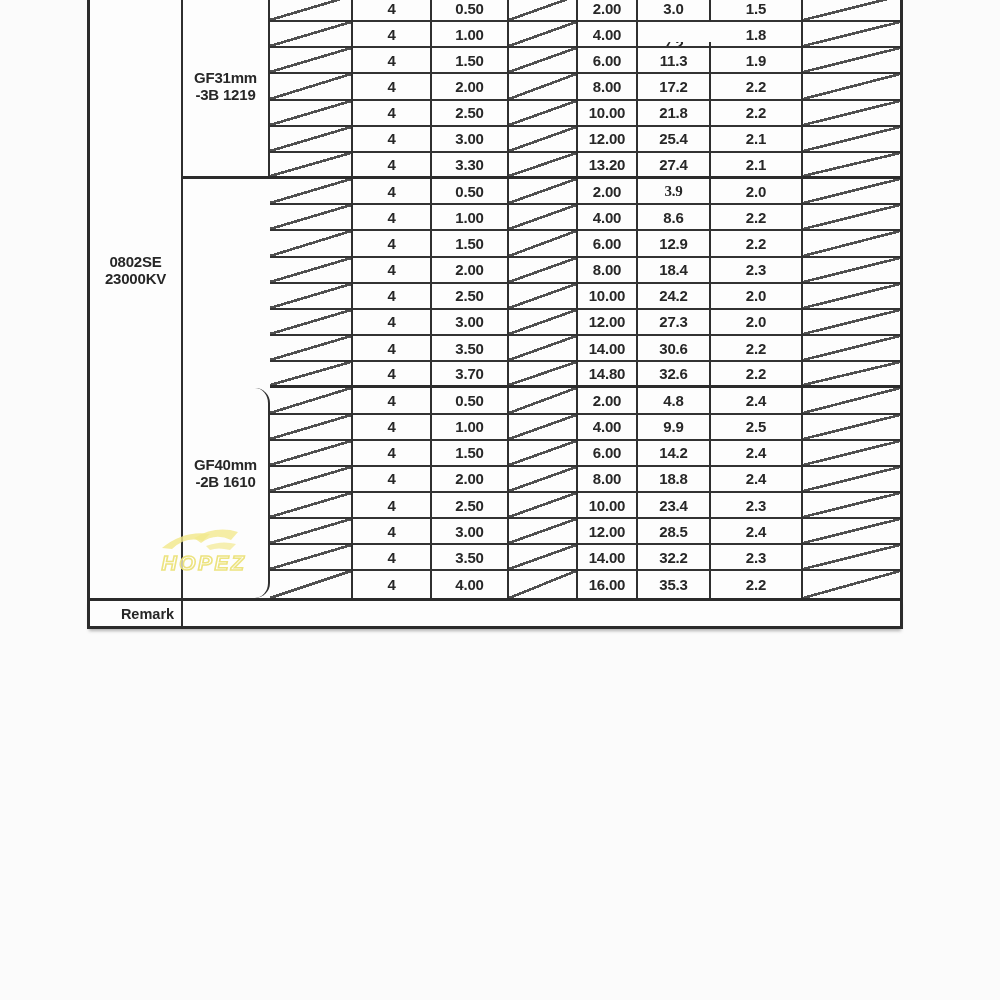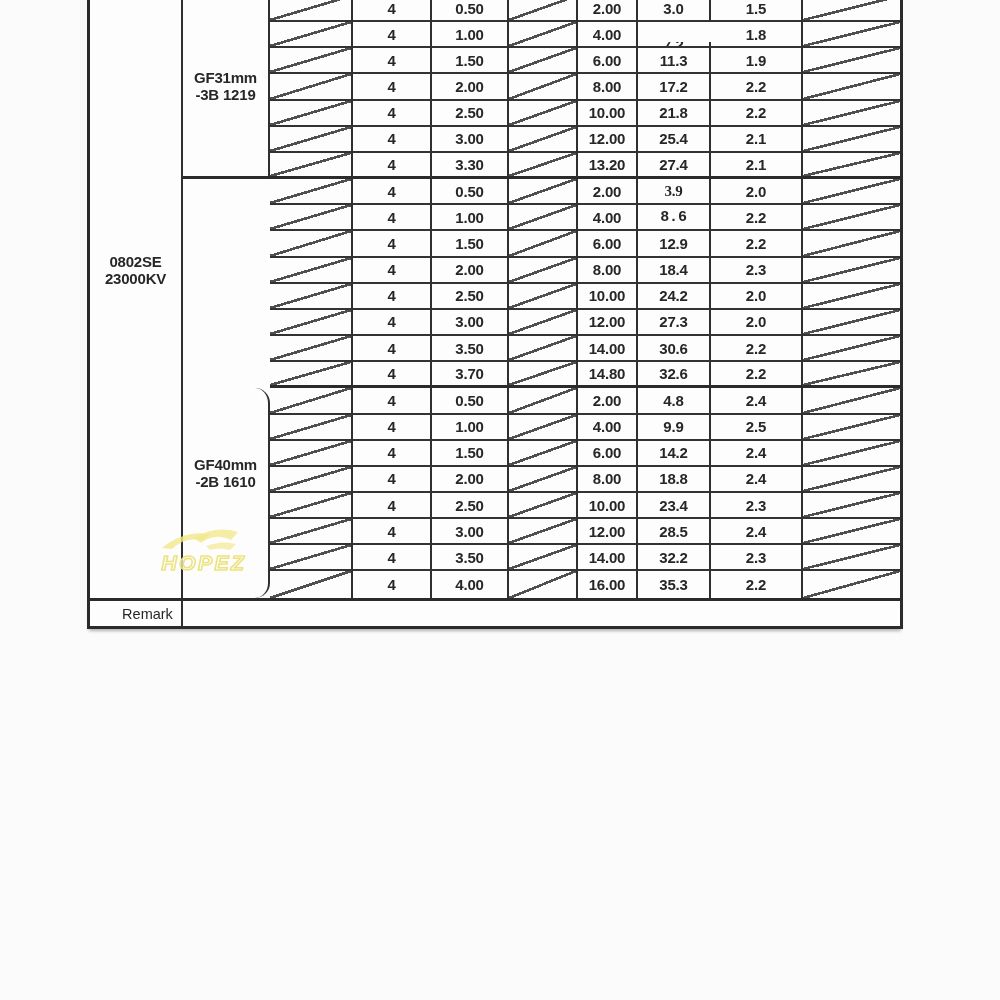--- a/index.html
+++ b/index.html
@@ -54,21 +54,21 @@
     box-sizing: border-box;
     border: 3px solid #2b2b2b;
     background: #fdfdfd;
     display: flex; align-items: stretch;
     box-shadow: 0 4px 3px -2px rgba(90,90,90,0.45);
   }
   .remark-label {
     width: 93px; box-sizing: border-box;
     border-right: 2px solid #2f2f2f;
     display: flex; align-items: center; justify-content: center;
-    font-size: 14.5px; font-weight: 400; padding-left: 24px;
+    font-size: 14.5px; font-weight: 700; padding-left: 24px;
   }
   .remark-text {
     flex: 1;
     display: flex; align-items: center;
     padding-left: 12px;
     font-size: 14.5px; font-weight: 700; letter-spacing: -0.2px;
   }
 
   
   .watermark {
@@ -171,21 +171,21 @@
       <div class="cell hatch" style="grid-area: 8 / 6;"></div>
       <div class="cell" style="grid-area: 8 / 7;">2.00</div>
       <div class="cell" style="grid-area: 8 / 8; font-family: Liberation Serif, serif;">3.9</div>
       <div class="cell" style="grid-area: 8 / 9;">2.0</div>
       <div class="cell hatch last-col" style="grid-area: 8 / 10;"></div>
       <div class="cell hatch" style="grid-area: 9 / 3;"></div>
       <div class="cell" style="grid-area: 9 / 4;">4</div>
       <div class="cell" style="grid-area: 9 / 5;">1.00</div>
       <div class="cell hatch" style="grid-area: 9 / 6;"></div>
       <div class="cell" style="grid-area: 9 / 7;">4.00</div>
-      <div class="cell" style="grid-area: 9 / 8; font-family: Liberation Mono, monospace;">8.6</div>
+      <div class="cell" style="grid-area: 9 / 8;">8.6</div>
       <div class="cell" style="grid-area: 9 / 9;">2.2</div>
       <div class="cell hatch last-col" style="grid-area: 9 / 10;"></div>
       <div class="cell hatch" style="grid-area: 10 / 3;"></div>
       <div class="cell" style="grid-area: 10 / 4;">4</div>
       <div class="cell" style="grid-area: 10 / 5;">1.50</div>
       <div class="cell hatch" style="grid-area: 10 / 6;"></div>
       <div class="cell" style="grid-area: 10 / 7;">6.00</div>
       <div class="cell" style="grid-area: 10 / 8;">12.9</div>
       <div class="cell" style="grid-area: 10 / 9;">2.2</div>
       <div class="cell hatch last-col" style="grid-area: 10 / 10;"></div>

